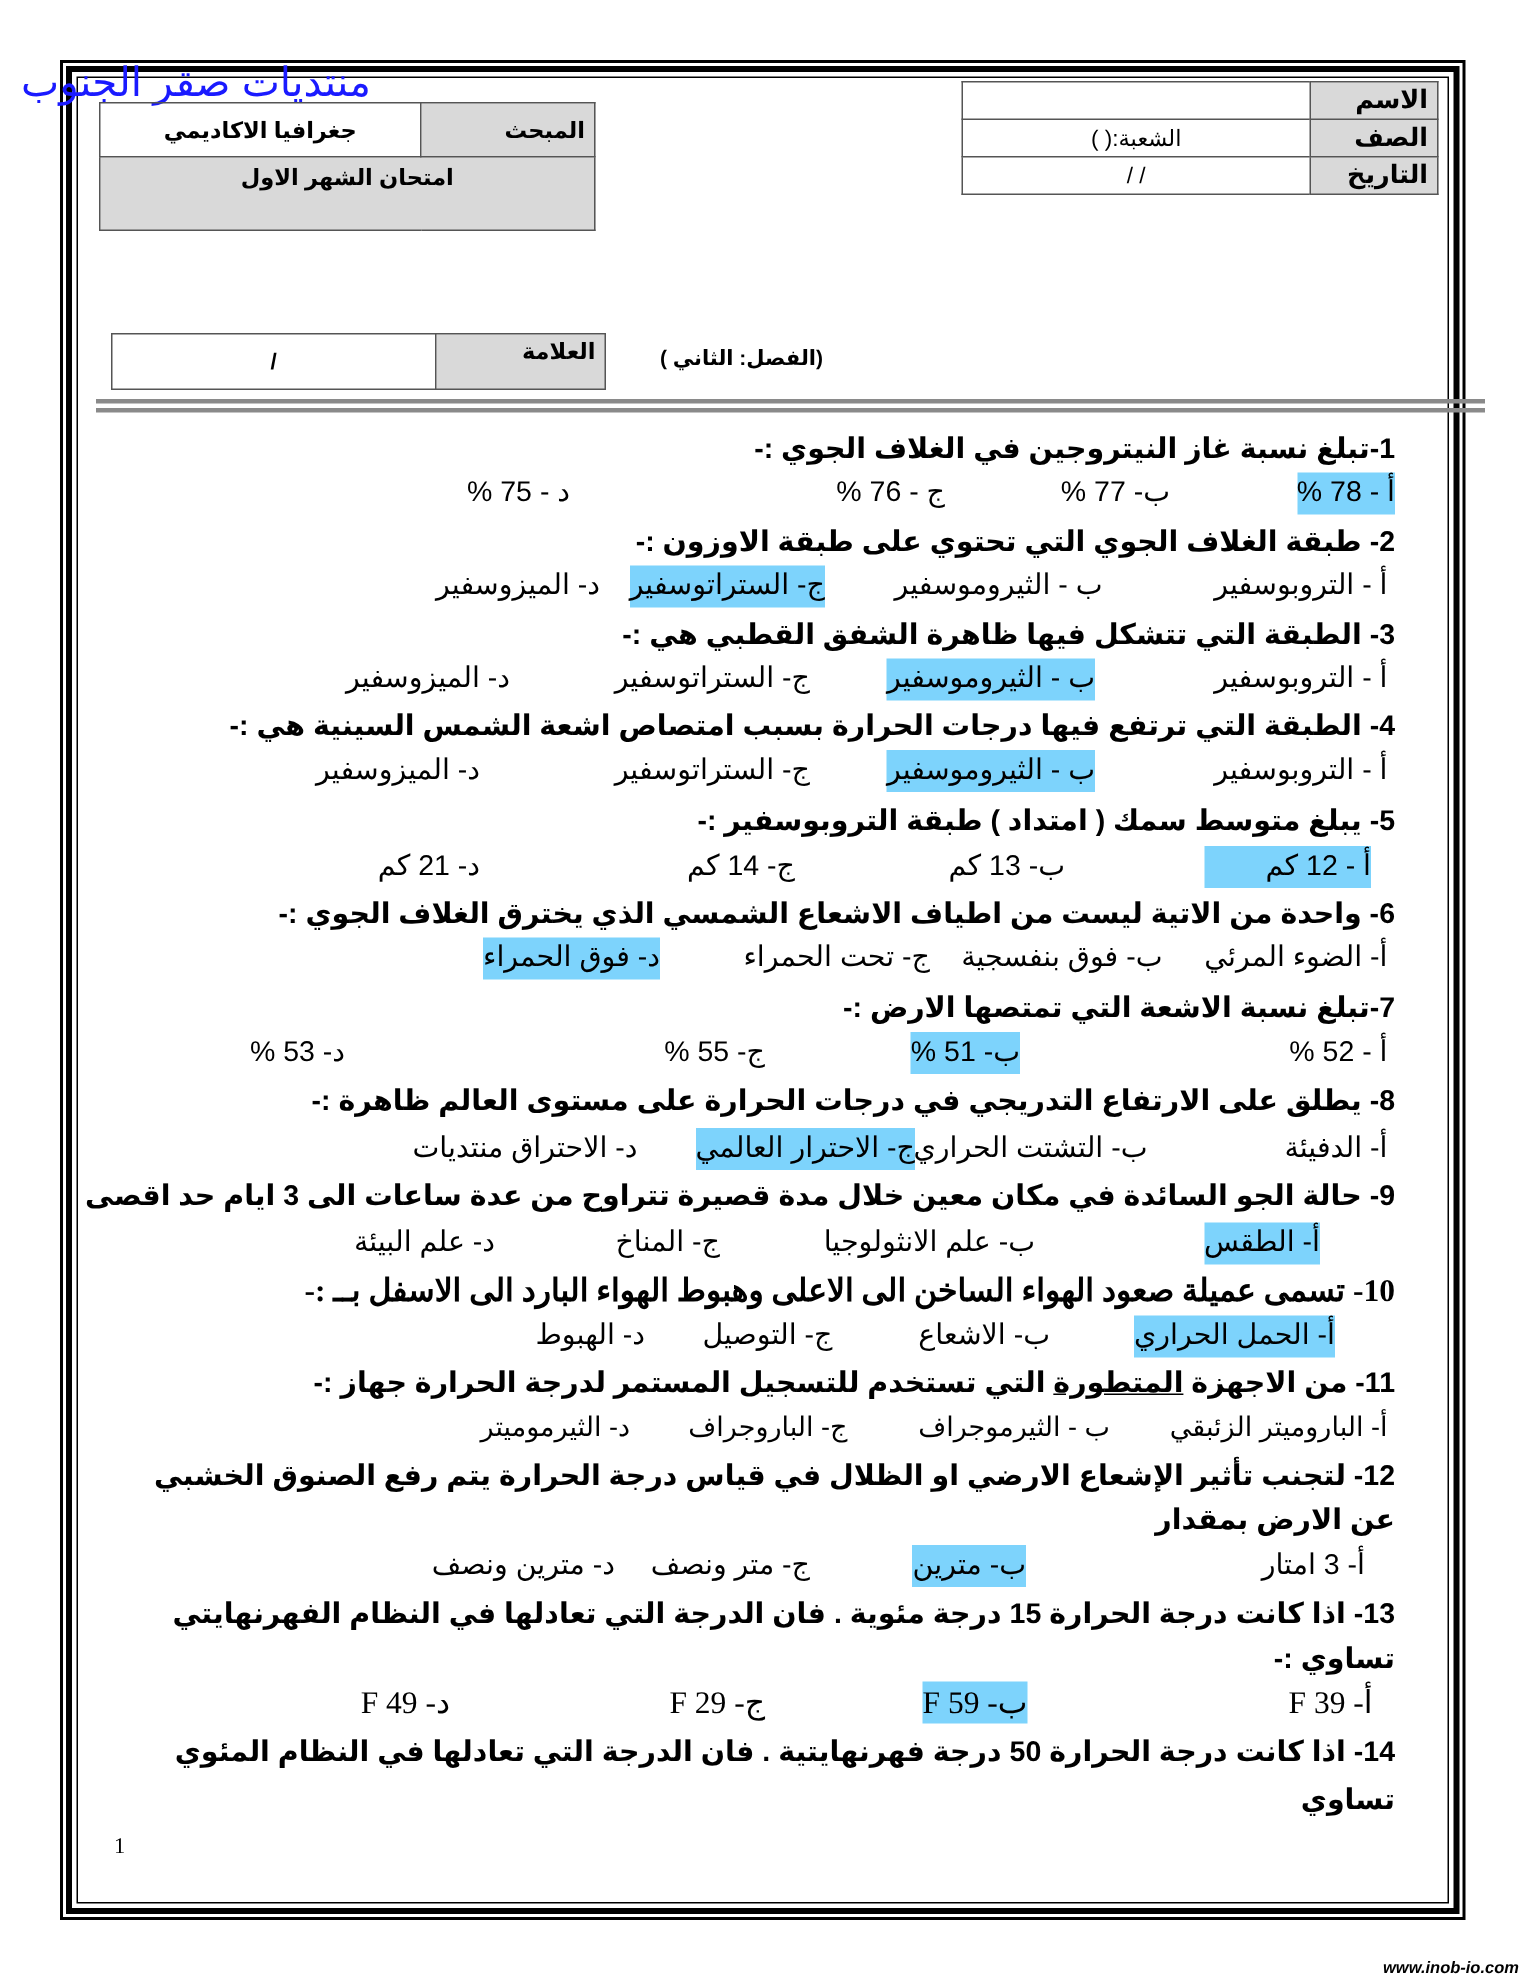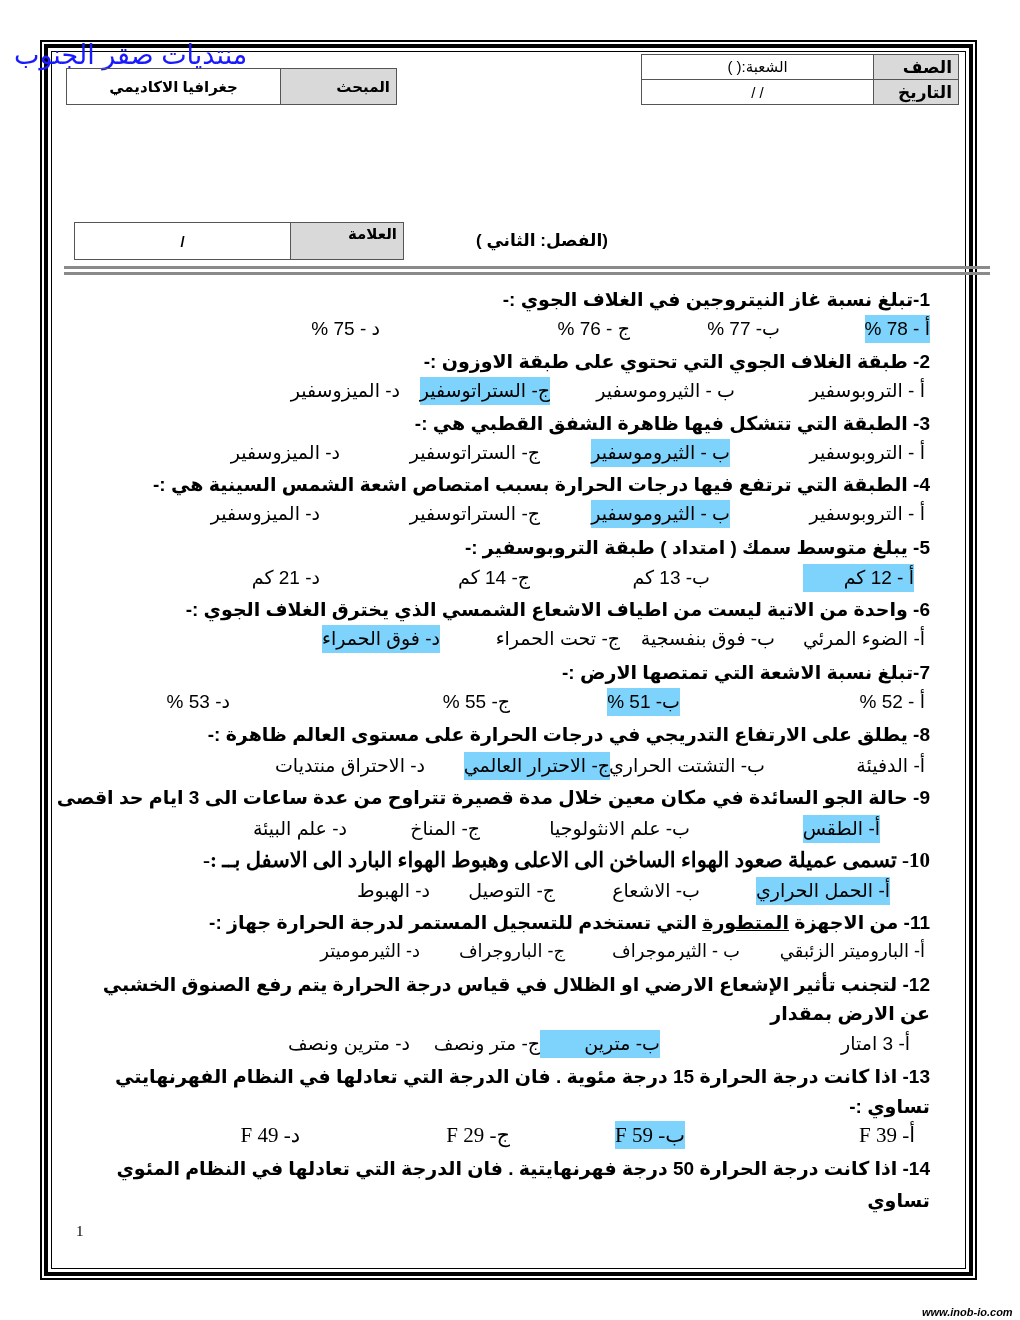--- a/index.html
+++ b/index.html
@@ -17,21 +17,21 @@
   table.hdr td { border:1px solid #555; padding:0 6px; font-size:15px; }
   .gray { background:#d9d9d9; }
   .info-table { left:641px; top:54px; width:318px; }
   .info-table td { height:24px; font-size:16px; }
   .info-table td.lbl { width:72px; font-weight:bold; text-align:right; font-size:17px; }
   .info-table td.val { text-align:center; }
   .subj-table { left:66px; top:68px; width:331px; }
   .subj-table td { font-size:16px; font-weight:bold; }
   .mark-table { left:74px; top:222px; width:330px; }
   .mark-table td { height:34px; font-size:16px; font-weight:bold; }
-  .term { position:absolute; left:440px; top:230px; font-size:17px; font-weight:bold; direction:rtl;margin-left:36px; }
+  .term { position:absolute; left:440px; top:230px; font-size:14px; font-weight:bold; direction:rtl; }
   .sep1 { position:absolute; left:64px; top:266px; width:926px; height:3px; background:#8a8a8a; }
   .sep2 { position:absolute; left:64px; top:272px; width:926px; height:3px; background:#8a8a8a; }
   .q { position:absolute; right:90px; direction:rtl; font-size:19px; font-weight:bold; white-space:nowrap; line-height:26px; }
   .q.wrap { white-space:normal; width:850px; text-align:right; }
   .opts { position:absolute; direction:rtl; font-size:19px; white-space:nowrap; line-height:28px; }
   .opt { position:absolute; top:0; white-space:nowrap; }
   .hl { background:#7dd3fc; }
   .serif { font-family:"Liberation Serif", "DejaVu Serif", serif; font-size:21px; }
   .page-num { position:absolute; left:76px; top:1223px; font-family:"Liberation Serif", serif; font-size:15px; }
   .site { position:absolute; left:922px; top:1306px; font-size:11px; font-style:italic; font-weight:bold; }
@@ -41,36 +41,43 @@
 <body>
 
 <div class="frame-outer"></div>
 <div class="frame-mid"></div>
 <div class="frame-inner"></div>
 
 <div class="watermark">منتديات صقر الجنوب</div>
 
 <table class="hdr info-table">
   <tbody>
+      <tr>
+    <td class="lbl gray">الاسم</td>
+    <td class="val"></td>
+  </tr>
   <tr>
     <td class="lbl gray">الصف</td>
     <td class="val">الشعبة:(     )</td>
   </tr>
   <tr>
     <td class="lbl gray">التاريخ</td>
     <td class="val">/      /</td>
   </tr>
 </tbody>
   </table>
 
 <table class="hdr subj-table">
   <tbody>
       <tr>
     <td class="gray" style="width:103px;height:35px;text-align:right;">المبحث</td>
     <td style="text-align:center;height:35px;margin-top:32px;">جغرافيا الاكاديمي</td>
+  </tr>
+  <tr>
+    <td class="gray" colspan="2" style="text-align:center;height:44px;vertical-align:top;padding-top:4px;">امتحان الشهر الاول</td>
   </tr>
 </tbody>
   </table>
 
 <table class="hdr mark-table">
   <tbody>
       <tr>
     <td class="gray" style="width:100px;text-align:right;vertical-align:top;padding-top:2px;">العلامة</td>
     <td style="text-align:center;">/</td>
   </tr>
@@ -144,21 +151,21 @@
   <span class="opt" style="right:255px;">ب- التشتت الحراري</span>
   <span class="opt hl" style="right:410px;">ج- الاحترار العالمي</span>
   <span class="opt" style="right:595px;">د-  الاحتراق منتديات</span>
 </div>
 
 <div class="q" style="top:785px;">9- حالة الجو السائدة في مكان معين خلال مدة قصيرة تتراوح من عدة ساعات الى 3 ايام حد اقصى</div>
 <div class="opts" style="top:815px;left:0;width:1020px;height:30px;">
   <span class="opt hl" style="right:140px;">أ- الطقس</span>
   <span class="opt" style="right:330px;">ب-  علم الانثولوجيا</span>
   <span class="opt" style="right:540px;">ج-  المناخ</span>
-  <span class="opt" style="right:673px;">د-  علم البيئة</span>
+  <span class="opt" style="right:690px;">د-  علم البيئة</span>
 </div>
 
 <div class="q" style="top:847px;right:90px;">
   <span class="serif">10-  تسمى  عميلة  صعود الهواء الساخن الى  الاعلى  وهبوط الهواء البارد الى الاسفل بــ :-</span>
 </div>
 <div class="opts" style="top:877px;left:0;width:1020px;height:30px;">
   <span class="opt hl" style="right:130px;">أ-  الحمل الحراري</span>
   <span class="opt" style="right:320px;">ب-  الاشعاع</span>
   <span class="opt" style="right:465px;">ج-  التوصيل</span>
   <span class="opt" style="right:590px;">د- الهبوط</span>
@@ -170,21 +177,21 @@
 <div class="opts" style="top:937px;left:0;width:1020px;height:30px;font-size:18px;">
   <span class="opt" style="right:95px;">أ- الباروميتر الزئبقي</span>
   <span class="opt" style="right:280px;">ب - الثيرموجراف</span>
   <span class="opt" style="right:455px;">ج- الباروجراف</span>
   <span class="opt" style="right:600px;">د- الثيرموميتر</span>
 </div>
 
 <div class="q wrap" style="top:970px;line-height:29px;">12-  لتجنب تأثير الإشعاع الارضي او الظلال في قياس درجة الحرارة يتم رفع الصنوق الخشبي عن الارض بمقدار</div>
 <div class="opts" style="top:1030px;left:0;width:1020px;height:30px;">
   <span class="opt" style="right:110px;">أ-    3  امتار</span>
-  <span class="opt hl" style="right:360px;padding-left:44px;">ب-  مترين</span>
+  <span class="opt hl" style="right:336px;">ب-  مترين</span>
   <span class="opt" style="right:480px;">ج- متر ونصف</span>
   <span class="opt" style="right:610px;">د- مترين ونصف</span>
 </div>
 
 <div class="q wrap" style="top:1062px;line-height:30px;">13-   اذا كانت درجة الحرارة  15  درجة مئوية . فان الدرجة  التي تعادلها في النظام الفهرنهايتي تساوي :-</div>
 <div class="opts serif" style="top:1121px;left:0;width:1020px;height:30px;">
   <span class="opt" style="right:105px;">أ-  39   F</span>
   <span class="opt hl" style="right:335px;">ب-  59   F</span>
   <span class="opt" style="right:510px;">ج-    29   F</span>
   <span class="opt" style="right:720px;">د-   49   F</span>

